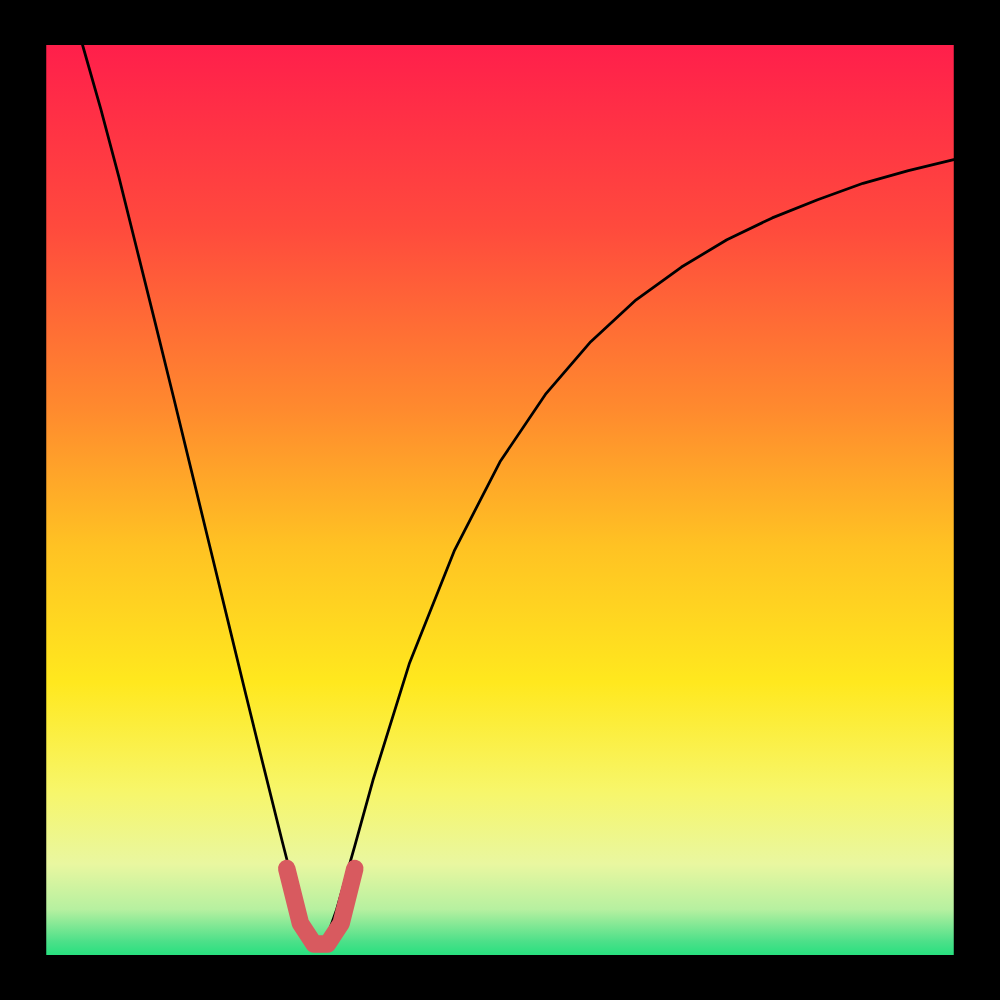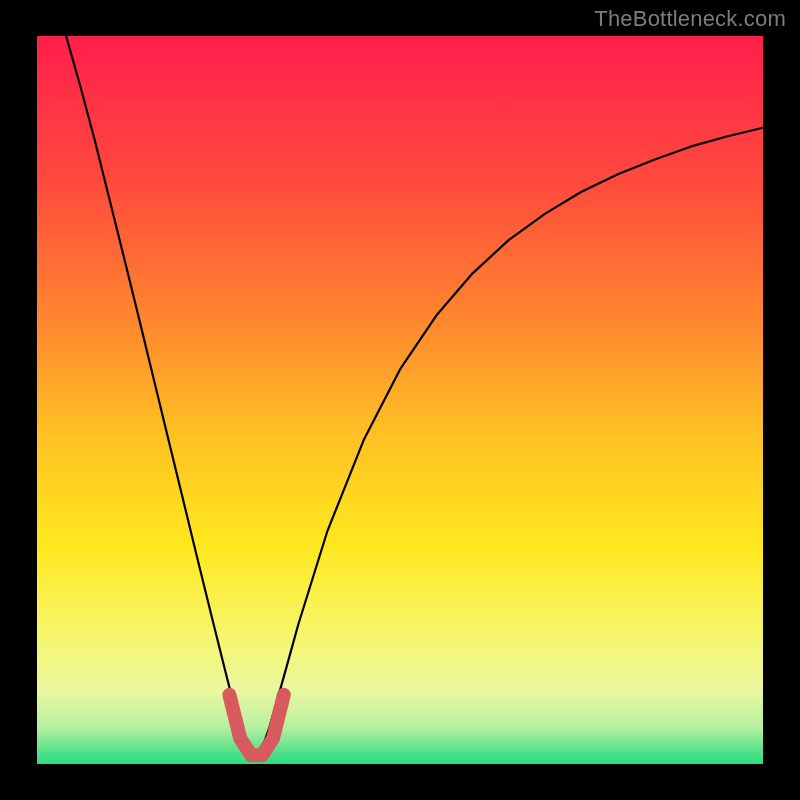--- a/index.html
+++ b/index.html
@@ -28,21 +28,20 @@
     user-select: none;
   }
   svg {
     display: block;
   }
 </style>
 </head>
 <body>
 
 <div class="canvas-wrap">
-  <div class="watermark">TheBottleneck.com</div>
   <svg id="chart-svg" width="800" height="800" viewBox="0 0 800 800">
     <defs>
       <linearGradient id="bg-grad" x1="0" y1="0" x2="0" y2="1">
           <stop offset="0%" stop-color="#ff1f4b"></stop>
           <stop offset="20%" stop-color="#ff4a3d"></stop>
           <stop offset="40%" stop-color="#ff8a2e"></stop>
           <stop offset="55.00000000000001%" stop-color="#ffc223"></stop>
           <stop offset="70%" stop-color="#ffe81e"></stop>
           <stop offset="82%" stop-color="#f7f66a"></stop>
           <stop offset="90%" stop-color="#e9f7a0"></stop>

